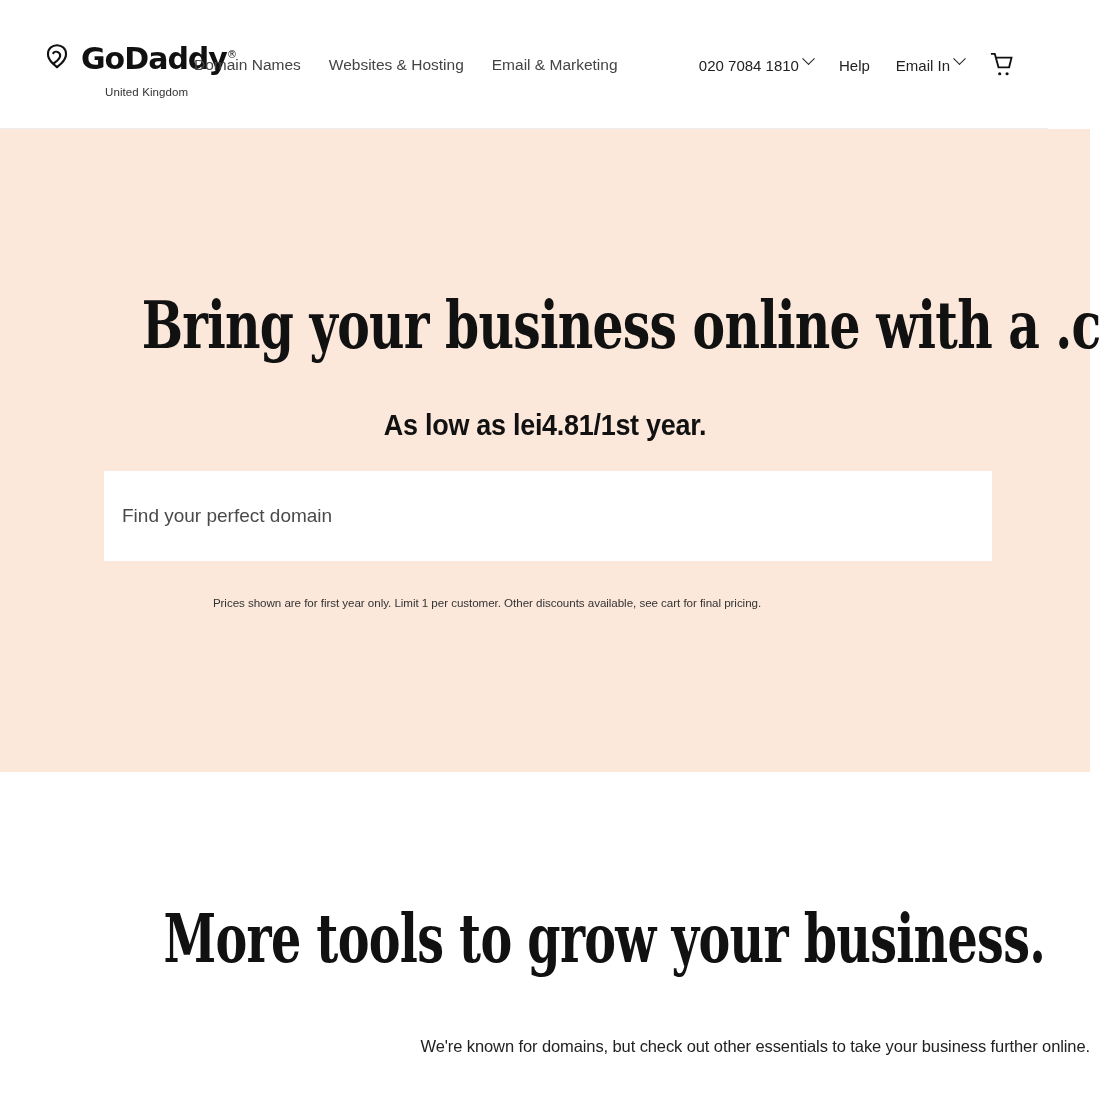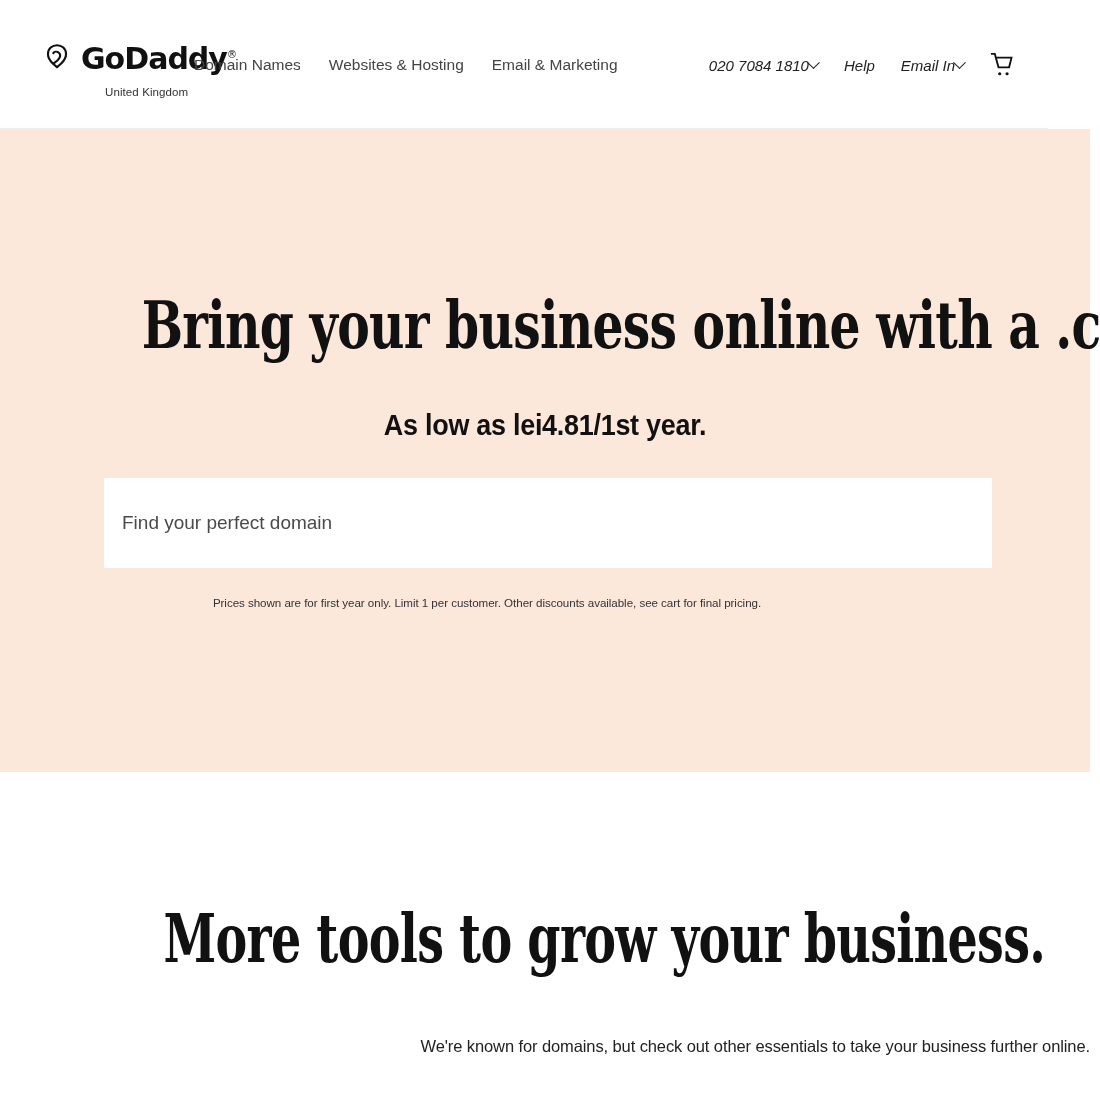--- a/index.html
+++ b/index.html
@@ -84,26 +84,26 @@
   .nav-utility {
     position: absolute;
     right: 34px;
     top: 52px;
     display: flex;
     align-items: center;
     gap: 26px;
   }
   .util-item {
     display: flex;
-    align-items: center;
+    align-items: flex-start;
+    gap: 5px;
     font-size: 15px;
     color: #222222;
     white-space: nowrap;
     cursor: pointer;
-    font-style: italic;
   }
   .chev {
     display: inline-block;
     width: 9px; height: 9px;
     border-right: 1.6px solid #222;
     border-bottom: 1.6px solid #222;
     transform: rotate(45deg) translate(-2px, -2px);
   }
   .cart-icon { width: 24px; height: 26px; display: block; cursor: pointer; }
 
@@ -142,21 +142,21 @@
     font-size: 29px;
     font-weight: bold;
     color: #111111;
     letter-spacing: -0.3px;
     transform: scaleX(0.93);
     transform-origin: center center;
   }
 
   .search-wrap {
     position: absolute;
-    top: 349px;
+    top: 342px;
     left: 104px;
     width: 888px;
     height: 90px;
     display: flex;
     background: #ffffff;
   }
   .search-input {
     flex: 1 1 auto;
     height: 90px;
     border: none;

